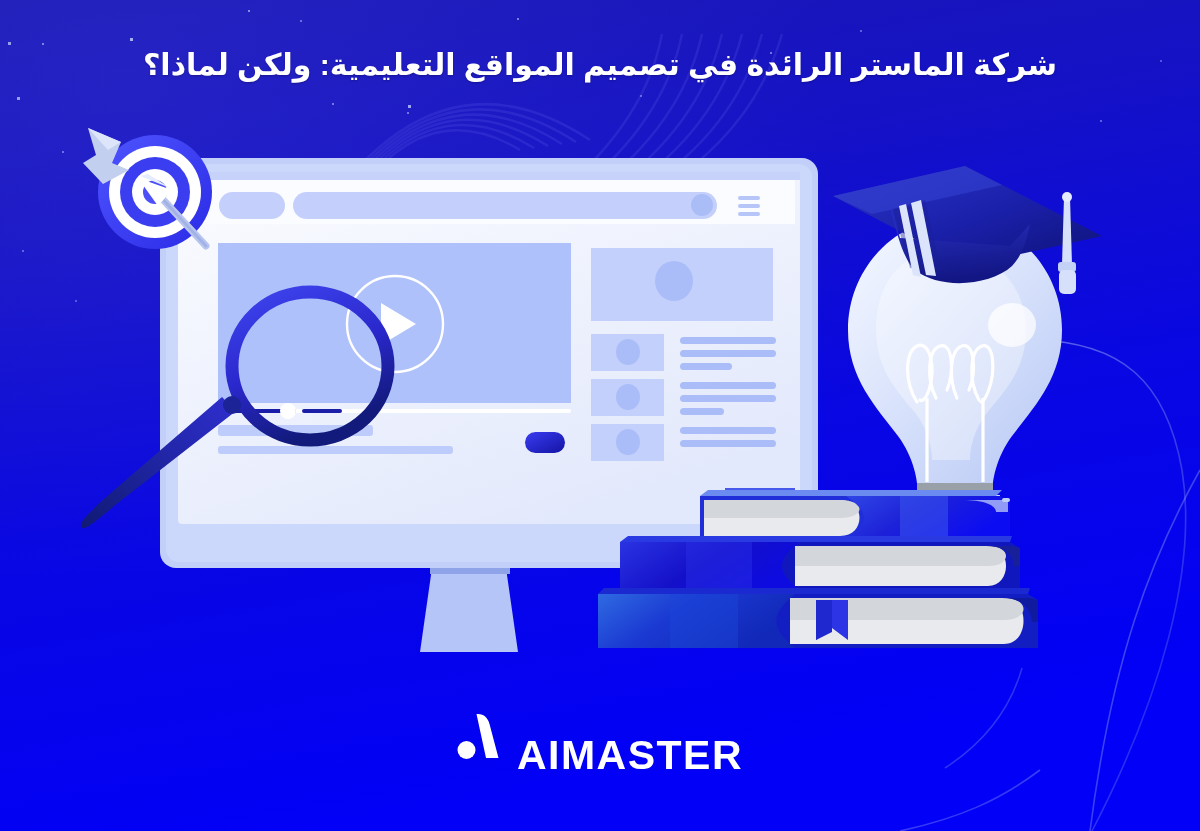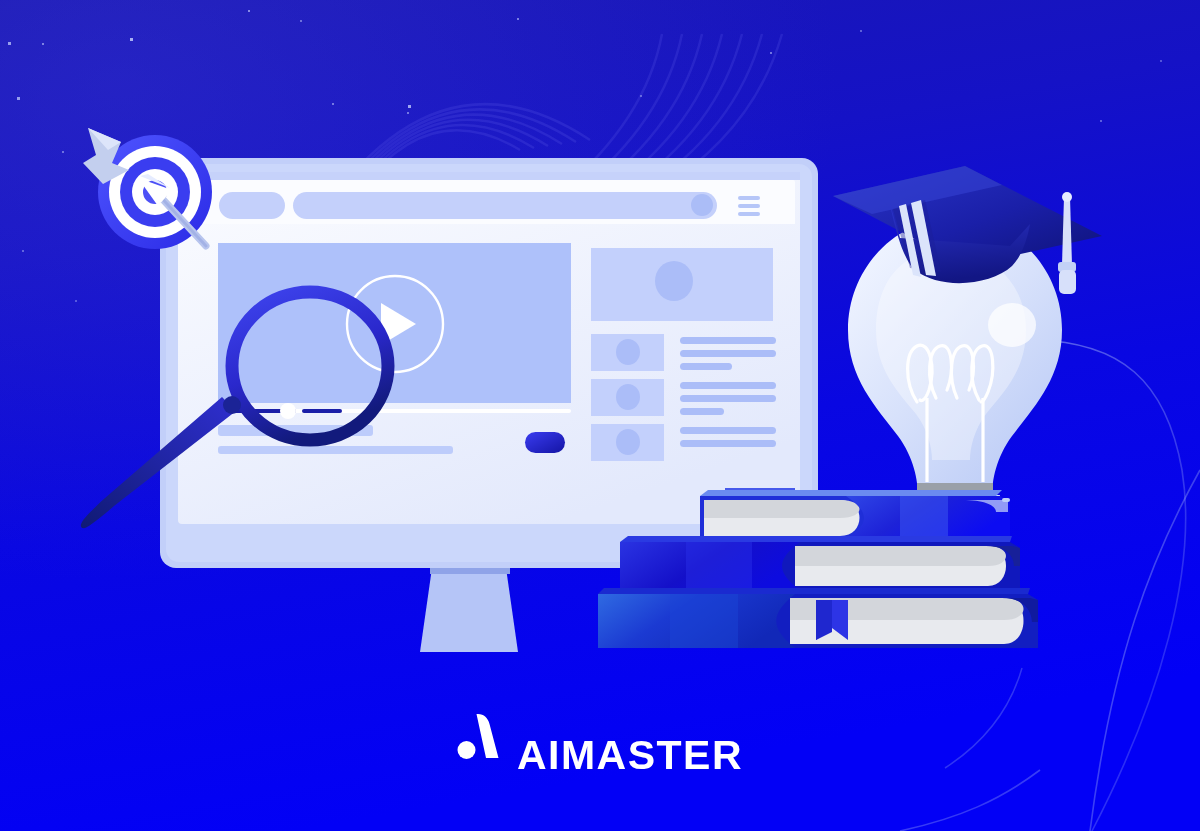--- a/index.html
+++ b/index.html
@@ -132,20 +132,21 @@
         <rect x="75" y="300" width="2" height="2" opacity="0.35"></rect>
         <rect x="770" y="52" width="2" height="2" opacity="0.5"></rect>
         <rect x="860" y="30" width="2" height="2" opacity="0.4"></rect>
         <rect x="1100" y="120" width="2" height="2" opacity="0.4"></rect>
         <rect x="1160" y="60" width="2" height="2" opacity="0.35"></rect>
         <rect x="640" y="95" width="2" height="2" opacity="0.4"></rect>
       </g>
     </svg>
   </div>
 
+  <h1 class="headline">شركة الماستر الرائدة في تصميم المواقع التعليمية: ولكن لماذا؟</h1>
 
   <div class="illustration">
     <svg class="ill-svg" viewBox="0 0 1200 831" xmlns="http://www.w3.org/2000/svg">
       <defs>
         <linearGradient id="magGrad" x1="0" y1="0" x2="0.4" y2="1">
           <stop offset="0%" stop-color="#3f45ef"></stop>
           <stop offset="55%" stop-color="#2a28cc"></stop>
           <stop offset="100%" stop-color="#121a7c"></stop>
         </linearGradient>
         <linearGradient id="handleGrad" x1="1" y1="0" x2="0" y2="1">

